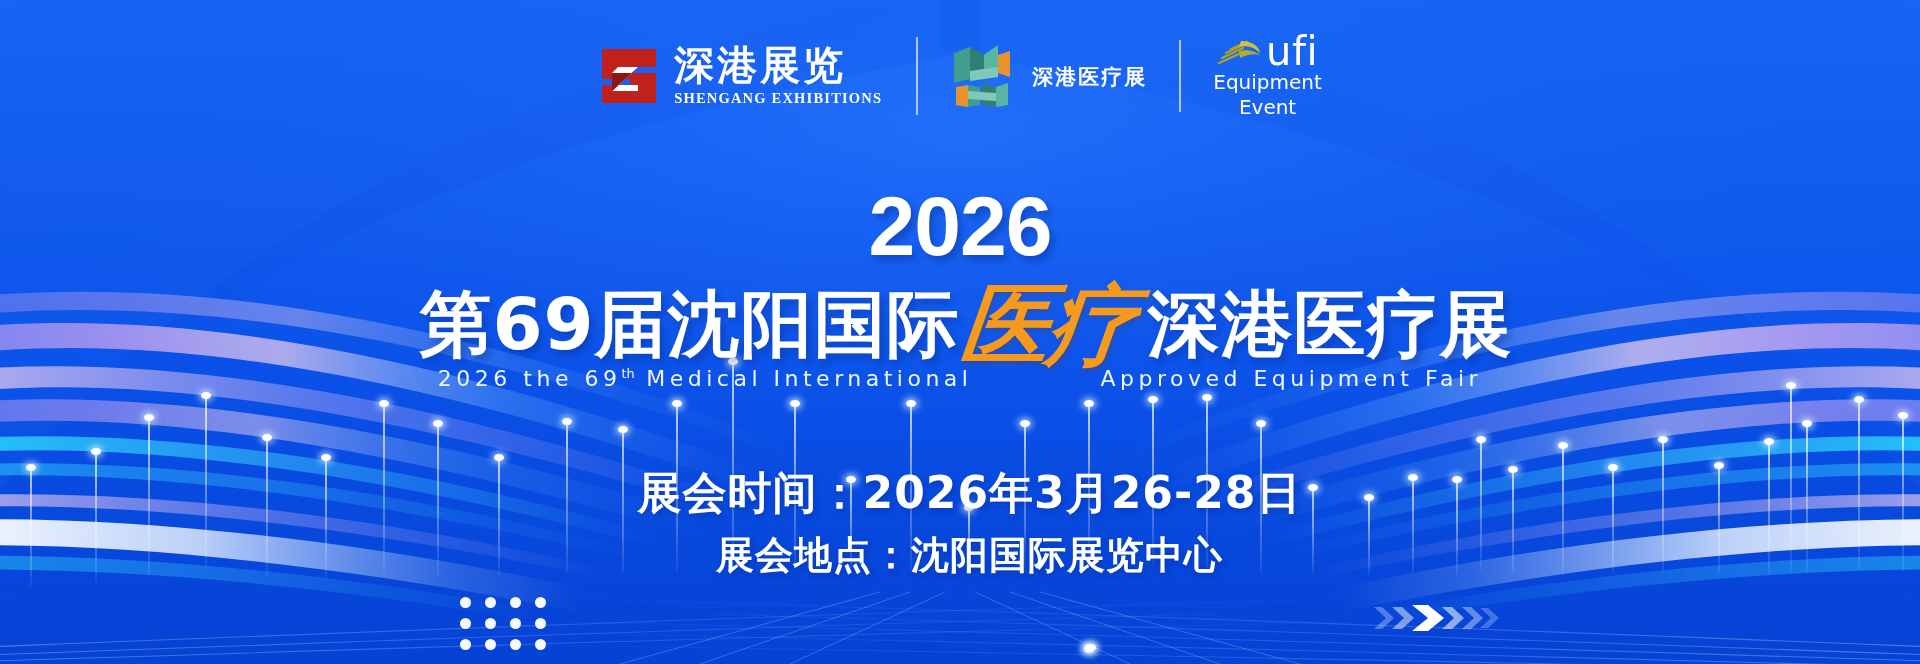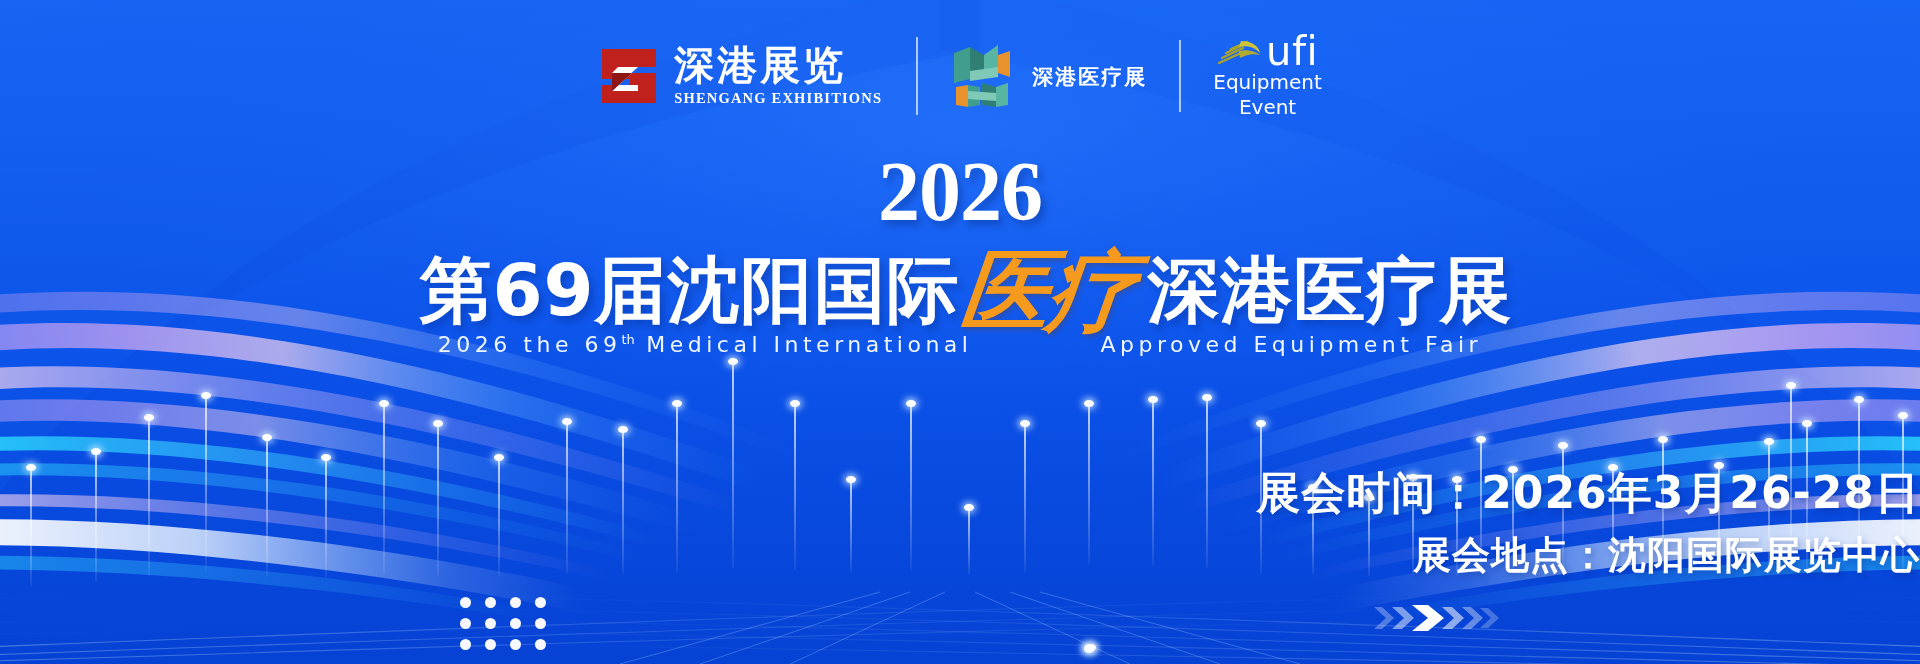--- a/index.html
+++ b/index.html
@@ -54,38 +54,38 @@
   .ufi-swoosh{width:46px;height:30px;}
   .ufi-word{font-size:40px;font-weight:400;color:#fff;letter-spacing:.5px;line-height:.88;
     font-family:"DejaVu Sans","Liberation Sans",sans-serif;}
   .ufi-sub{font-size:20px;color:#fff;line-height:1.12;text-align:center;margin-top:2px;
     font-family:"DejaVu Sans","Liberation Sans",sans-serif;}
 
   
   .title-block{position:absolute;top:150px;left:0;right:0;text-align:center;}
   .year{font-size:84px;font-weight:700;color:#fff;line-height:1;letter-spacing:-1px;
     text-shadow:4px 5px 7px rgba(0,30,110,.33);
-    font-family:Liberation Serif, serif;}
+    font-family:Liberation Sans, sans-serif;margin-top:34px;}
 
   .headline{margin-top:6px;display:flex;justify-content:center;align-items:baseline;white-space:nowrap;}
   .hl-w{font-size:72px;font-weight:700;color:#fff;letter-spacing:1px;line-height:1.08;
     text-shadow:4px 5px 7px rgba(0,30,110,.30);
     font-family:"DejaVu Sans","Liberation Sans",sans-serif;margin-left:12px;}
   .hl-o{font-size:88px;font-weight:700;color:#f59a1c;font-style:italic;letter-spacing:-2px;
     line-height:1;margin:0 2px;transform:translateY(6px) skewX(-6deg);display:inline-block;
     text-shadow:2px 3px 5px rgba(120,55,0,.28);
     font-family:"DejaVu Serif","Liberation Serif",serif;}
 
   .sub-en{margin-top:2px;font-size:22px;color:#eef6ff;letter-spacing:4.5px;font-weight:400;
     font-family:"DejaVu Sans","Liberation Sans",sans-serif;}
   .sub-en sup{font-size:13px;letter-spacing:0;}
   .sub-gap{display:inline-block;width:128px;}
 
   
-  .info{position:absolute;top:465px;left:0;right:0;text-align:right;padding-left:19px;}
+  .info{position:absolute;top:465px;left:0;right:0;text-align:center;padding-left:19px;}
   .info-line{color:#fff;font-weight:700;line-height:1.28;
     text-shadow:2px 3px 6px rgba(0,36,120,.35);
     font-family:"DejaVu Sans","Liberation Sans",sans-serif;}
   .info-date{font-size:44px;letter-spacing:1px;}
   .info-venue{font-size:38px;letter-spacing:1px;margin-top:10px;}
 </style>
 </head>
 <body>
 
 <div class="banner">

